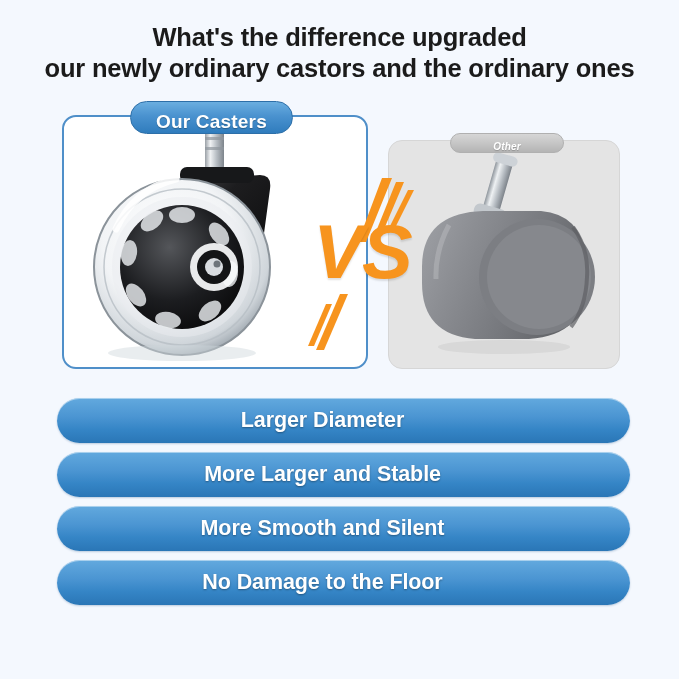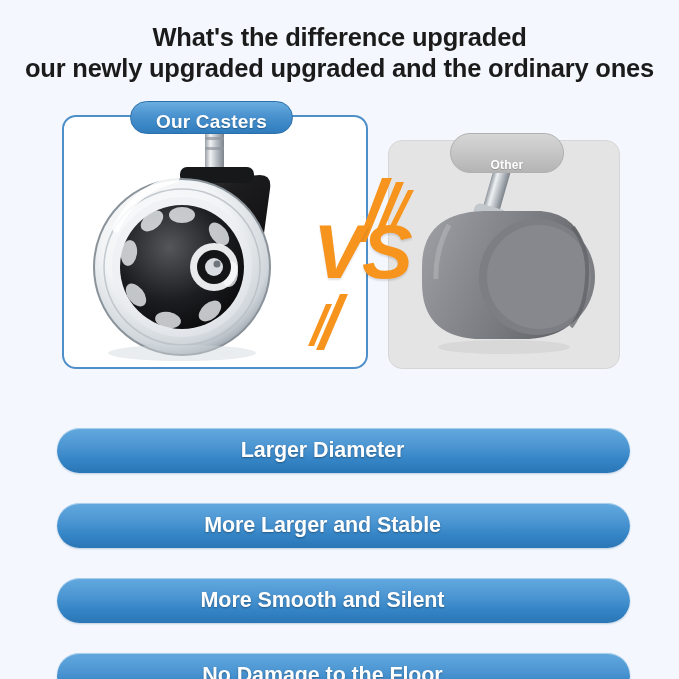--- a/index.html
+++ b/index.html
@@ -52,26 +52,27 @@
   }
   .badge-ours{
     left:130px;top:101px;width:163px;height:33px;
     font-size:19px;
     background:linear-gradient(#6aaee0 0%,#4a92cf 45%,#2f7cbd 100%);
     border:1px solid #2d6fa8;
     text-shadow:0 1px 1px rgba(0,0,0,.28);
     letter-spacing:.2px;
   }
   .badge-other{
-    left:450px;top:133px;width:114px;height:40px;
-    font-size:12px;
+    left:450px;top:133px;width:114px;height:20px;
+    font-size:10px;
     background:linear-gradient(#d6d6d6 0%,#c6c6c6 50%,#b4b4b4 100%);
     border:1px solid #b0b0b0;
     text-shadow:0 1px 1px rgba(0,0,0,.2);
     letter-spacing:.2px;
+    font-style:italic;
   }
 
   
   .vs-wrap{position:absolute;left:296px;top:176px;width:132px;height:175px;}
   .vs-text{
     position:absolute;left:0;top:36px;width:132px;
     text-align:center;
     font-size:76px;font-weight:bold;font-style:italic;
     color:#f7941e;
     letter-spacing:-2px;
@@ -81,42 +82,42 @@
 
   
   .bars{position:absolute;left:57px;top:398px;width:573px;}
   .bar{
     position:relative;
     height:45px;margin-bottom:9px;
     border-radius:999px;
     background:linear-gradient(#62a9de 0%,#4b95d2 42%,#3585c6 70%,#2a76b6 100%);
     box-shadow:inset 0 1px 0 rgba(255,255,255,.45),
                0 1px 2px rgba(40,90,140,.28);
-    display:flex;align-items:center;margin-top:30px;
+    display:flex;align-items:center;
   }
   .bar-label{
     width:100%;
     text-align:center;
     padding-right:42px;
     box-sizing:border-box;
     color:#ffffff;
     font-size:21.5px;
     font-weight:bold;
     letter-spacing:-0.1px;
     text-shadow:0 1px 2px rgba(0,0,0,.35);
   }
 </style>
 </head>
 <body>
 
 <div id="stage">
 
   <div class="headline">
     <span>What's the difference upgraded</span>
-    <span class="l2">our newly upgraded upgraded and the ordinary ones</span>
+    <span class="l2">our newly ordinary castors and the ordinary ones</span>
   </div>
 
   <div class="panel-left">
     <svg width="302" height="250" viewBox="0 0 302 250">
       <defs>
         <radialGradient id="pu" cx="42%" cy="36%" r="68%">
           <stop offset="0%" stop-color="#ffffff"></stop>
           <stop offset="55%" stop-color="#f2f4f6"></stop>
           <stop offset="86%" stop-color="#cfd5da"></stop>
           <stop offset="100%" stop-color="#9aa3ab"></stop>

